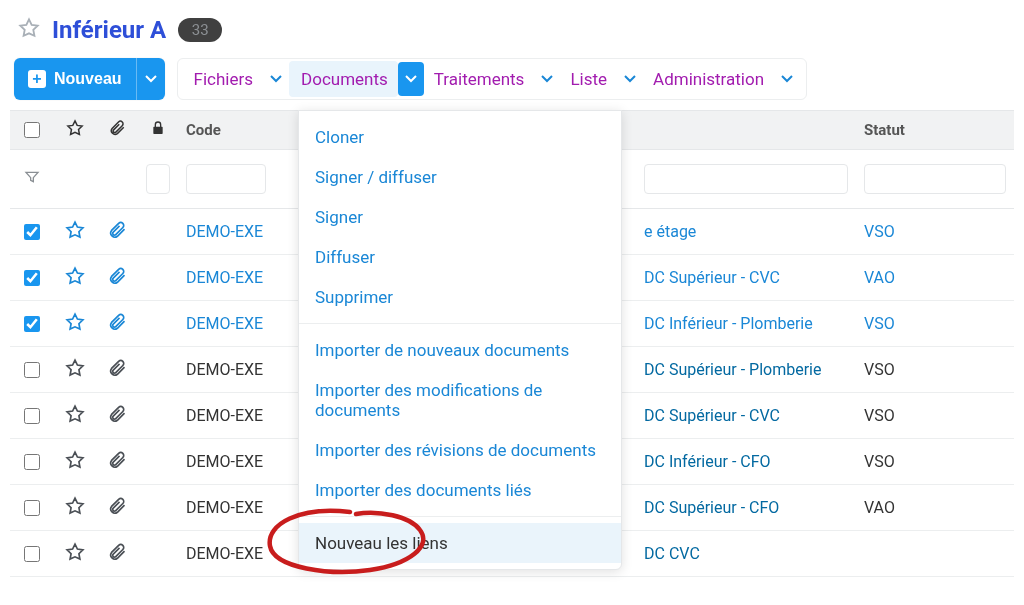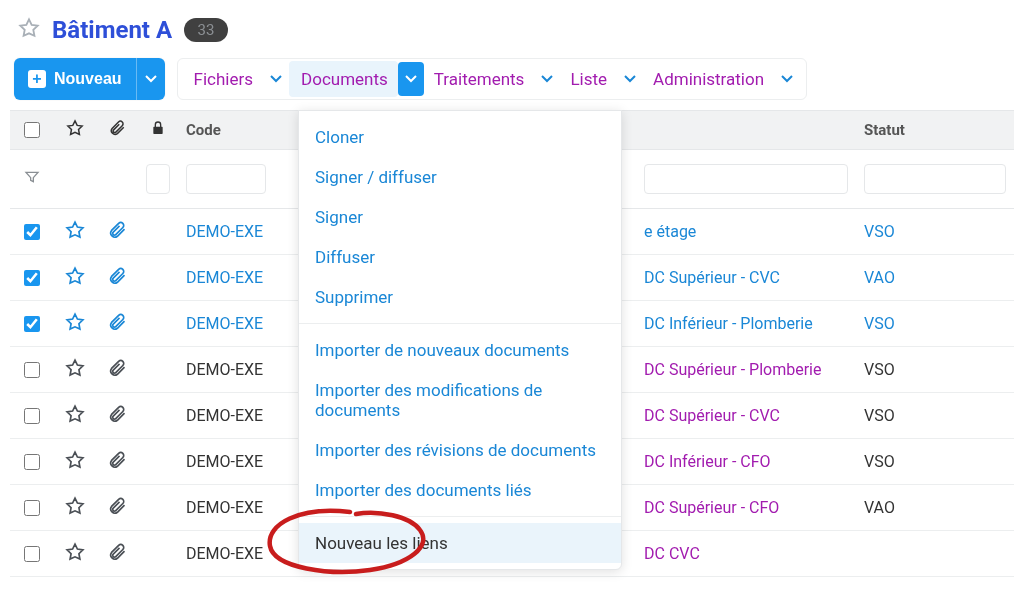--- a/index.html
+++ b/index.html
@@ -36,21 +36,21 @@
   .c-check { width:44px; justify-content:center; }
   .c-star { width:42px; justify-content:center; }
   .c-clip { width:42px; justify-content:center; }
   .c-lock { width:40px; justify-content:center; }
   .c-code { width:458px; }
   .c-mid  { width:220px; }
   .c-stat { flex:1; }
   .link { color:#1a87d6; cursor:pointer; }
   .code-text { font-size:16px; }
   .mid-text { font-size:16px; color:#1a87d6; }
-  .mid-text.plain { color:#a21caf; }
+  .mid-text.plain { color:#0369a1; }
   .stat-text { font-size:16px; color:#1a87d6; }
   .stat-text.plain { color:#333; }
 
   input[type="checkbox"].cb { width:16px; height:16px; accent-color:#1996ef; cursor:pointer; }
   .star-icon svg { width:20px; height:20px; stroke:#1a87d6; fill:none; stroke-width:2; }
   .star-icon.plain svg { stroke:#4a4f55; }
   .clip-icon svg { width:20px; height:20px; stroke:#1a87d6; fill:none; stroke-width:2; }
   .clip-icon.plain svg { stroke:#4a4f55; }
   .lock-icon svg { width:16px; height:16px; fill:#333; }
   .filter-icon svg { width:16px; height:16px; stroke:#8a8f94; fill:none; stroke-width:2; }
@@ -72,21 +72,21 @@
 <body>
 
 <div class="page">
 
   <div class="title-row">
     <span class="title-star">
       <svg viewBox="0 0 24 24">
           <path d="M12 2.5l2.9 6 6.6.9-4.8 4.6 1.2 6.5L12 17.8 6.1 20.5l1.2-6.5L2.5 9.4l6.6-.9L12 2.5z"></path>
         </svg>
     </span>
-    <span class="title-text">Bâtiment A</span>
+    <span class="title-text">Inférieur A</span>
     <span class="title-badge">33</span>
   </div>
 
   <div class="toolbar-row">
     <div class="btn-group">
       <button class="btn-primary">
         <span class="plus-box">+</span>
         <span>Nouveau</span>
       </button>
       <button class="btn-primary-caret">

